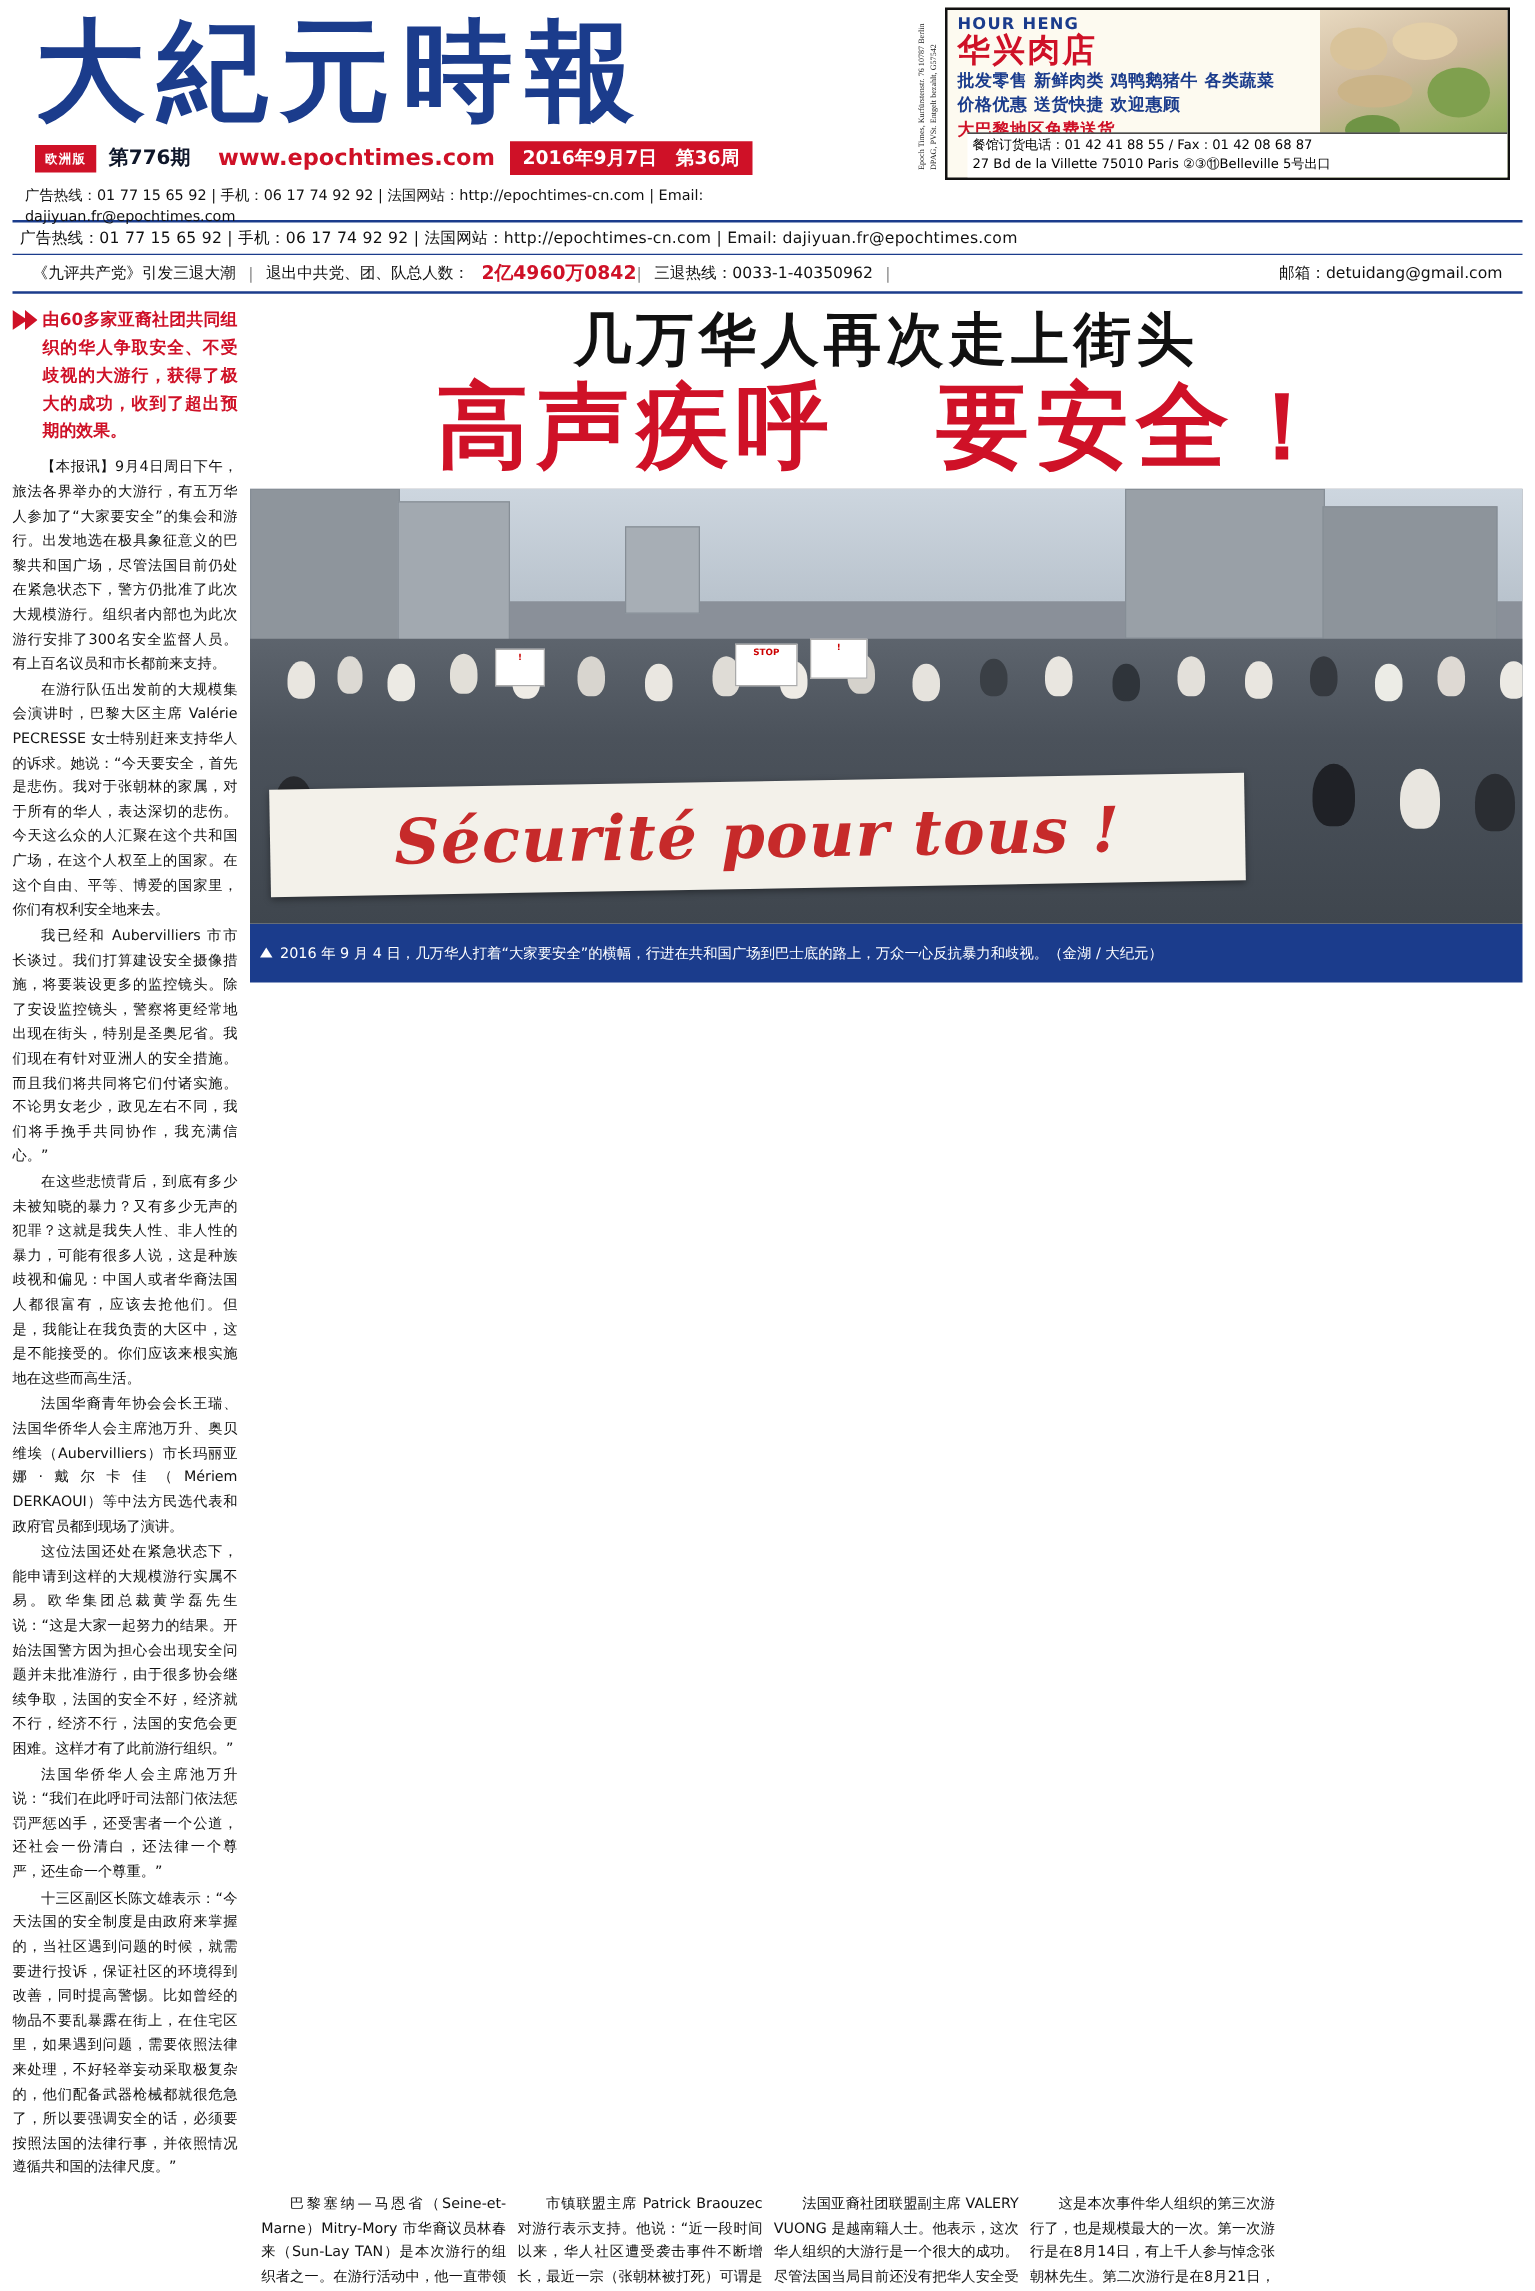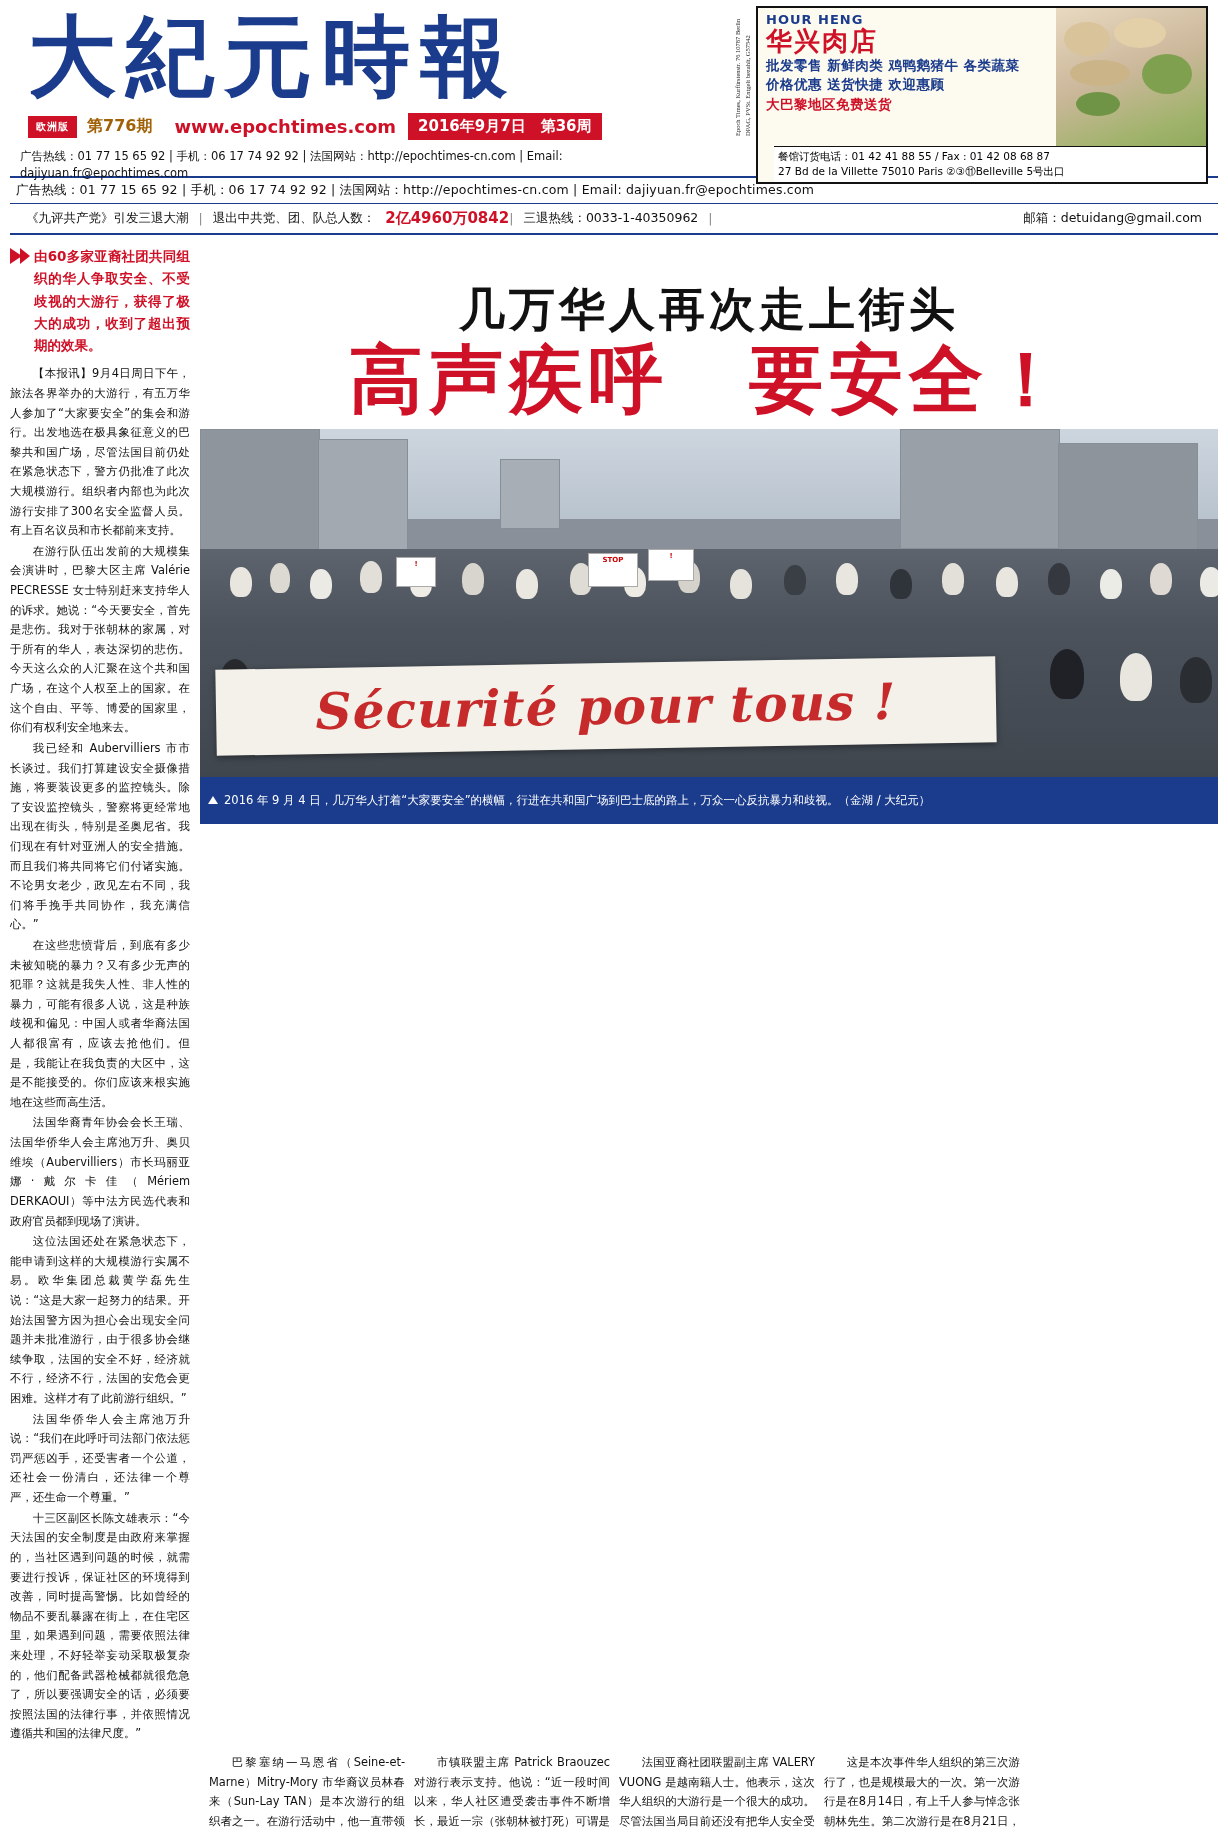--- a/index.html
+++ b/index.html
@@ -25,21 +25,21 @@
     line-height: 1.15;
     padding-left: 18px;
     white-space: nowrap;
   }
   .mast-bar { display: flex; align-items: center; margin-top: 6px; padding-left: 18px; gap: 0; }
   .mast-bar .red-block {
     background: #cf1127; color: #fff; font-size: 10px; font-weight: bold;
     padding: 4px 8px; letter-spacing: 1px;
   }
   .mast-bar .issue {
-    color: #a16207; font-size: 16px; font-weight: bold; padding: 0 10px; white-space: nowrap;
+    color: #0f172a; font-size: 16px; font-weight: bold; padding: 0 10px; white-space: nowrap;
   }
   .mast-bar .site {
     color: #cf1127; font-size: 18px; font-weight: bold; padding: 0 12px; white-space: nowrap;
   }
   .mast-bar .date-block {
     background: #cf1127; color: #fff; font-size: 15px; font-weight: bold;
     padding: 4px 10px; white-space: nowrap;
   }
   .mast-contact {
     font-size: 11.5px; color: #111; padding-left: 10px; margin-top: 8px; line-height: 1.5;
@@ -51,21 +51,21 @@
   }
   .fr-vert span {
     position: absolute; transform: rotate(-90deg); transform-origin: left top;
     font-size: 6.5px; color: #222; white-space: nowrap; font-family: "Liberation Serif", serif;
   }
   .fr-v1 { left: 8px; top: 130px; }
   .fr-v2 { left: 18px; top: 130px; }
 
   
   .ad-top {
-    width: 452px; border: 2px solid #111; position: relative; height: 178px; overflow: hidden;
+    width: 452px; border: 2px solid #111; position: relative; height: 138px; overflow: hidden;
     background: #fdfaf0;
   }
   .ad-top-inner { display: flex; height: 100%; }
   .ad-top-text { flex: 1; padding: 4px 6px 0 8px; }
   .ad-hh-en { font-size: 13px; font-weight: bold; color: #1b3c8c; letter-spacing: 1px; }
   .ad-hh-cn { font-size: 26px; font-weight: bold; color: #cf1127; letter-spacing: 2px; line-height: 1.1; }
   .ad-line { font-size: 13.5px; color: #1b3c8c; font-weight: bold; line-height: 1.45; letter-spacing: 0.5px; }
   .ad-line.red { color: #cf1127; }
   .ad-img-strip {
     width: 150px; background: linear-gradient(160deg,#e8d9c0,#cbb79a 40%,#9fb36a 70%,#7fa04e);
@@ -102,21 +102,21 @@
   }
   .lead-arrow {
     position: absolute; left: 0; top: 3px; width: 20px; height: 16px;
   }
   .lead-body {
     font-size: 11.4px; color: #111; line-height: 1.72; text-align: justify;
     font-family: "DejaVu Sans", sans-serif;
   }
   .lead-body p { text-indent: 2em; margin-bottom: 1px; }
 
-  .head-col { flex: 1; margin-top: 38px; }
+  .head-col { flex: 1; }
   .head-line1 {
     font-size: 46px; font-weight: bold; color: #111; letter-spacing: 4px;
     text-align: center; line-height: 1.15;
   }
   .head-line2 {
     font-size: 74px; font-weight: bold; color: #cf1127; letter-spacing: 6px;
     text-align: center; line-height: 1.12; margin-top: 2px;
   }
 
   

